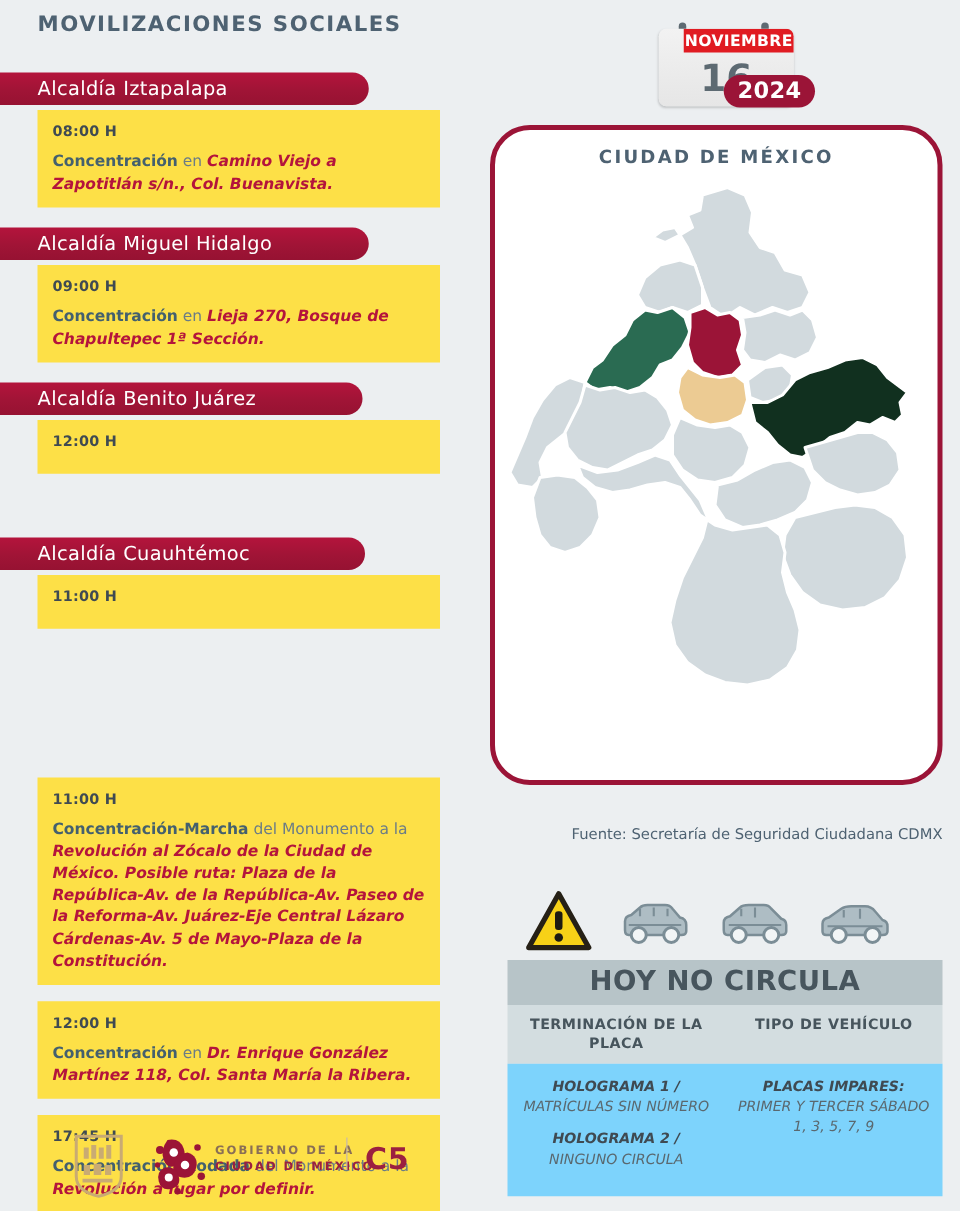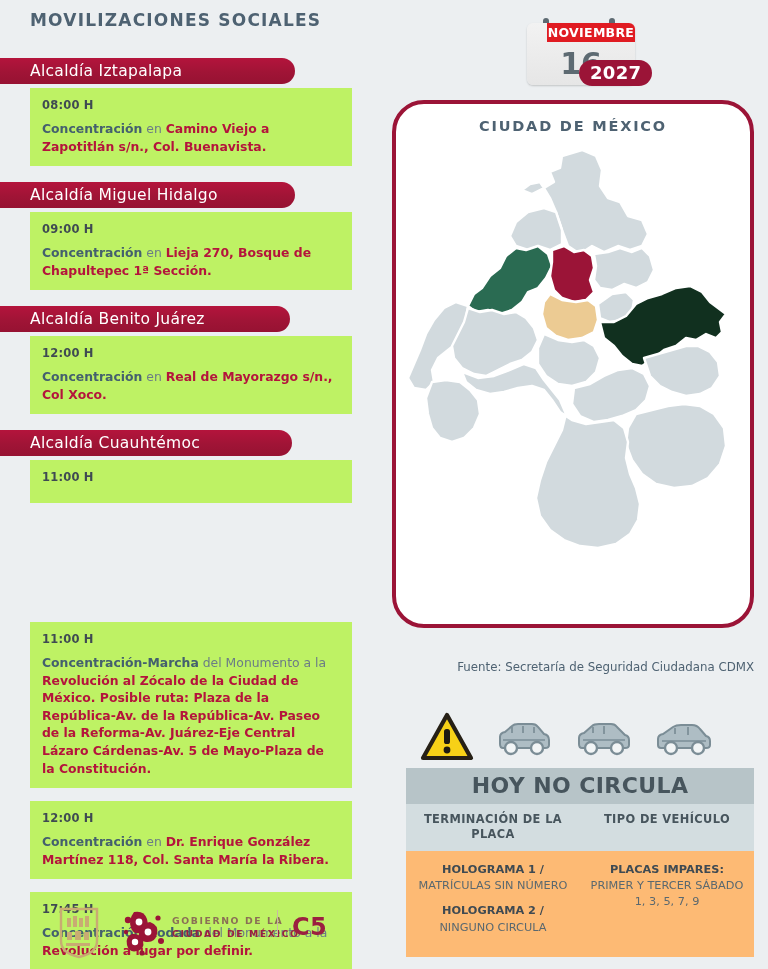--- a/index.html
+++ b/index.html
@@ -29,36 +29,36 @@
     display:flex;align-items:center;
     box-sizing:border-box;padding-left:30px;
   }
   .section-pill span{
     color:#ffffff;font-size:15.5px;letter-spacing:.3px;
     font-family:"DejaVu Sans", sans-serif;
   }
 
   .event-card{
     position:absolute;left:30px;width:322px;
-    background:#bef264;
+    background:#fde047;
     box-sizing:border-box;
     padding:10px 12px 11px 12px;
   }
   .ev-time{
     font-size:11.5px;font-weight:bold;color:#3f4a52;
     margin-bottom:8px;letter-spacing:.2px;
     font-family:"DejaVu Sans", sans-serif;
   }
   .ev-body{
     font-size:12.4px;line-height:1.42;
     font-family:"DejaVu Sans", sans-serif;
   }
   .ev-act{color:#44606e;font-weight:bold;}
   .ev-mid{color:#6b7c86;font-weight:normal;}
-  .ev-loc{color:#b4143c;font-weight:bold;}
+  .ev-loc{color:#b4143c;font-weight:bold;font-style:italic;}
 
   
   .footer{position:absolute;left:0;top:898px;width:392px;height:71px;}
   .shield{position:absolute;left:58px;top:9px;}
   .cdmx-logo{position:absolute;left:120px;top:8px;}
   .gob-text{
     position:absolute;left:172px;top:16px;
     font-size:9.3px;font-weight:bold;color:#8a6f55;
     letter-spacing:1.6px;line-height:1.45;
     font-family:"DejaVu Sans", sans-serif;
@@ -140,21 +140,21 @@
   }
   .hnc-head{
     display:flex;background:#d3dde0;
   }
   .hnc-head div{
     flex:1;text-align:center;padding:8px 4px 9px 4px;
     font-size:11.4px;font-weight:bold;color:#47555d;line-height:1.3;
     letter-spacing:.4px;
     font-family:"DejaVu Sans", sans-serif;
   }
-  .hnc-rows{display:flex;background:#fdba74;min-height:105px;}
+  .hnc-rows{display:flex;background:#7dd3fc;min-height:105px;font-style:italic;}
   .hnc-cell{
     flex:1;text-align:center;padding:11px 8px 12px 8px;
     font-size:11.3px;color:#5a686f;line-height:1.45;
     font-family:"DejaVu Sans", sans-serif;
   }
   .hnc-cell b{color:#3f4a52;}
   .hnc-cell .blk{margin-bottom:9px;}
 </style>
 </head>
 <body>
@@ -178,21 +178,20 @@
         </div>
         <div class="event-card" style="top: 212px;">
           <div class="ev-time">09:00 H</div>
           <div class="ev-body"><span class="ev-act">Concentración</span><span class="ev-mid"> en </span><span class="ev-loc">Lieja 270, Bosque de Chapultepec 1ª Sección.</span></div>
         </div>
         <div class="section-pill" style="top: 306px; width: 290px;">
           <span>Alcaldía Benito Juárez</span>
         </div>
         <div class="event-card" style="top: 336px;">
           <div class="ev-time">12:00 H</div>
-          <div class="ev-body"><span class="ev-act">Concentración</span><span class="ev-mid"> en </span><span class="ev-loc">Real de Mayorazgo s/n., Col Xoco.</span></div>
         </div>
         <div class="section-pill" style="top: 430px; width: 292px;">
           <span>Alcaldía Cuauhtémoc</span>
         </div>
         <div class="event-card" style="top: 460px;">
           <div class="ev-time">11:00 H</div>
         </div>
         <div class="event-card" style="top: 622px;">
           <div class="ev-time">11:00 H</div>
           <div class="ev-body"><span class="ev-act">Concentración-Marcha</span><span class="ev-mid"> del Monumento a la </span><span class="ev-loc">Revolución al Zócalo de la Ciudad de México. Posible ruta: Plaza de la República-Av. de la República-Av. Paseo de la Reforma-Av. Juárez-Eje Central Lázaro Cárdenas-Av. 5 de Mayo-Plaza de la Constitución.</span></div>
@@ -255,21 +254,21 @@
 
   <div class="right-col">
 
     <div class="cal">
       <div class="cal-ring a"></div>
       <div class="cal-ring b"></div>
       <div class="cal-body">
         <div class="cal-month">NOVIEMBRE</div>
         <div class="cal-day">16</div>
       </div>
-      <div class="cal-year">2027</div>
+      <div class="cal-year">2024</div>
     </div>
 
     <div class="map-frame">
       <div class="map-title">CIUDAD DE MÉXICO</div>
       <div class="map-svg">
         <svg width="346" height="470" viewBox="0 0 346 470">
           <g stroke="#ffffff" stroke-width="2.4" stroke-linejoin="round">
 
             <path fill="#d2dade" d="M178 8 L192 14 L198 28 L196 44 L204 56 L216 60 L224 74 L238 78 L244 92 L238 104 L226 108 L214 104 L200 110 L188 104 L176 112 L164 104 L158 88 L152 70 L146 56 L140 46 L150 40 L146 30 L156 26 L158 14 Z"></path>
 

